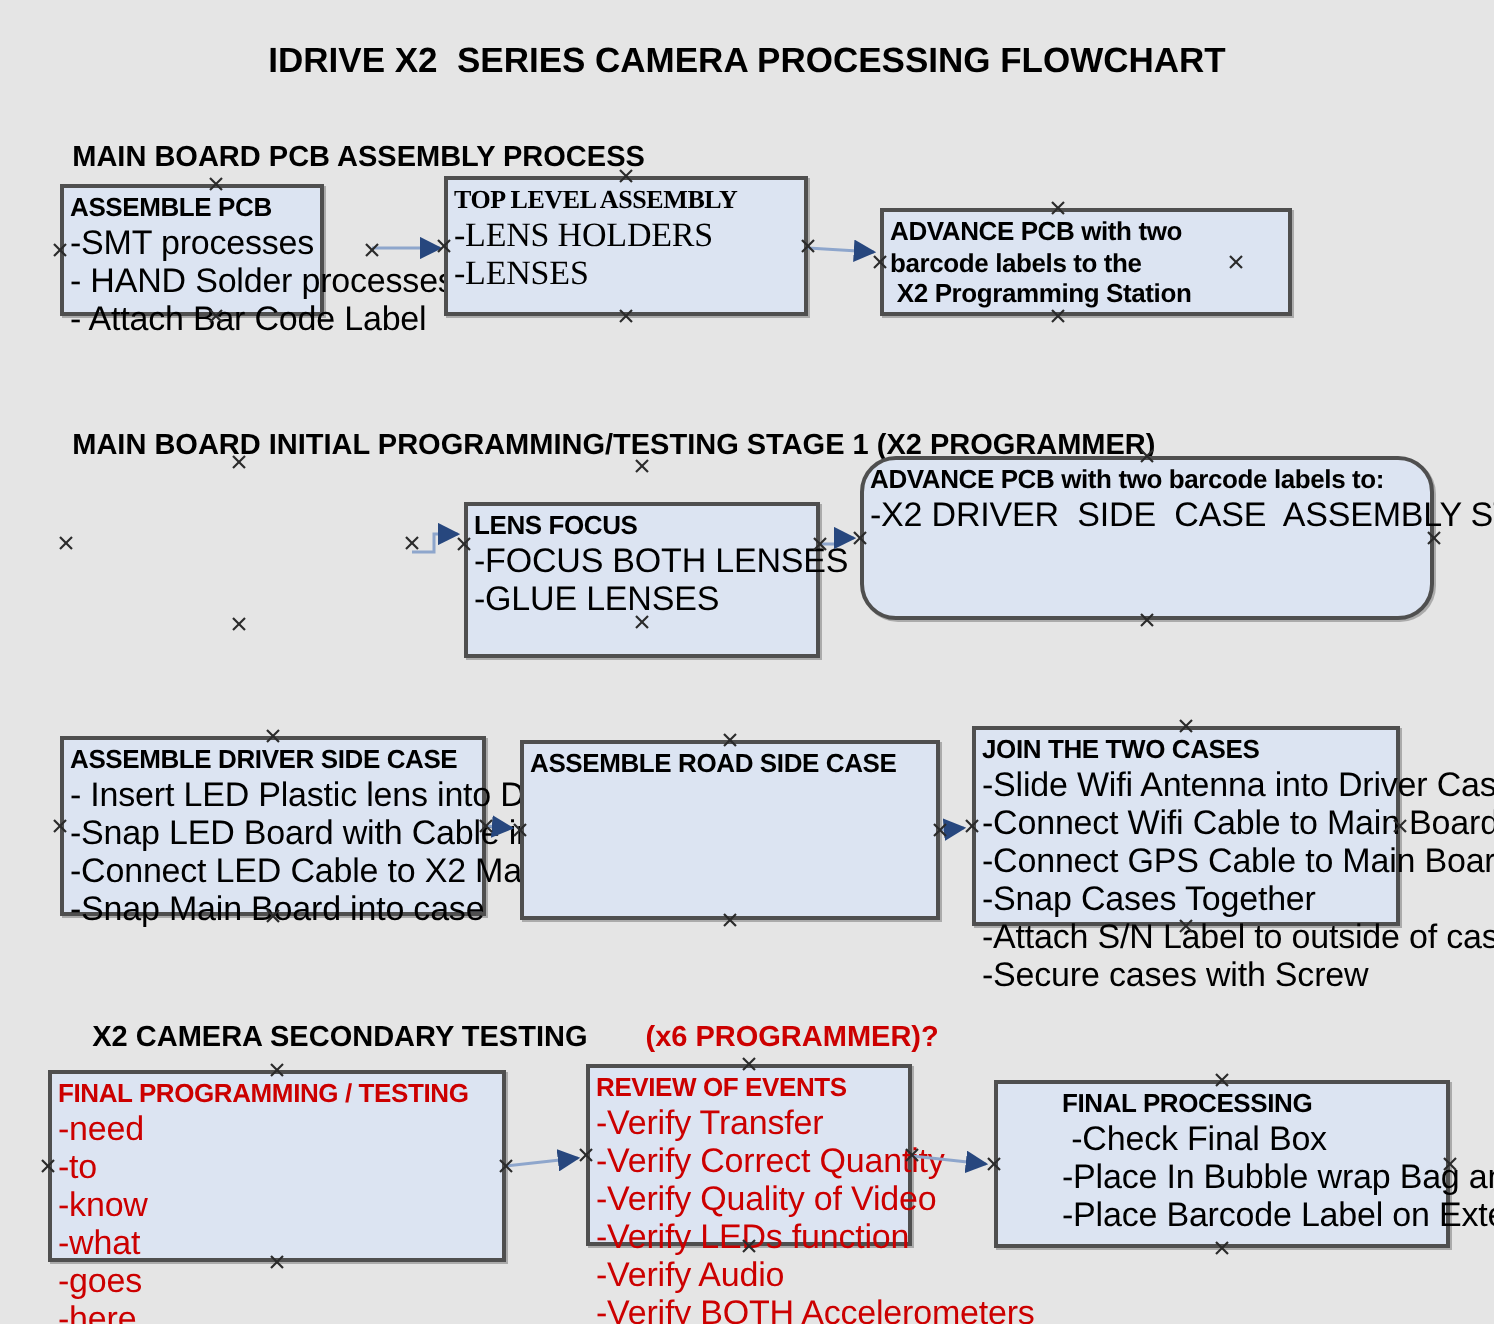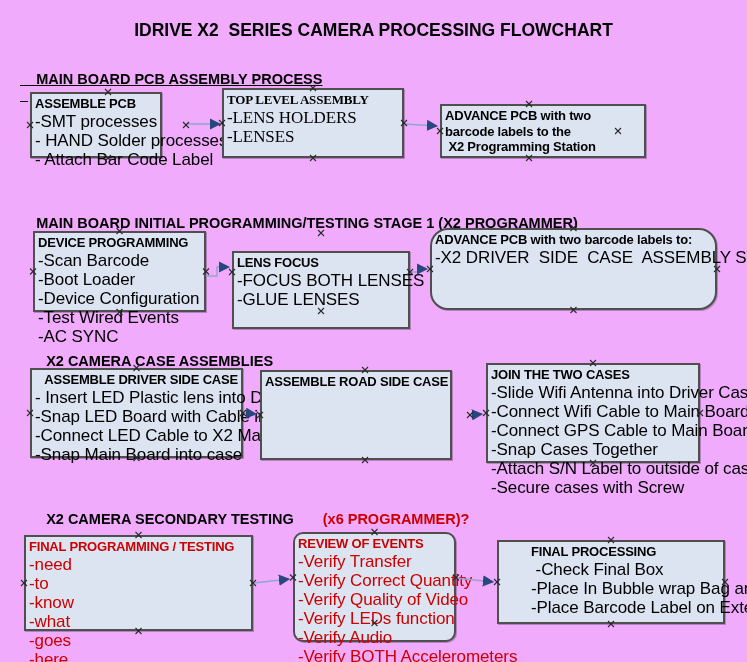--- a/index.html
+++ b/index.html
@@ -6,21 +6,21 @@
     --box-fill:#dce4f2;
     --box-border:#4f4f4f;
     --red:#cc0000;
     --arrow-line:#8ea6cc;
     --arrow-head:#27477e;
     --xmark:#2b2b2b;
     --text:#000000;
   }
   html,body{margin:0;padding:0;background:#ffffff;}
   #stage{
-    position:relative;width:747px;height:662px;background:#f0abfc;overflow:hidden;
+    position:relative;width:747px;height:662px;background:#e5e5e5;overflow:hidden;
     font-family:"Liberation Sans","DejaVu Sans",sans-serif;color:var(--text);
   }
   .doc-title{
     position:absolute;left:0;right:0;top:20px;text-align:center;
     font-size:17.5px;font-weight:bold;white-space:pre;letter-spacing:0;
   }
   .sec-header{
     position:absolute;font-size:14.5px;font-weight:bold;white-space:pre;
   }
   .sec-header .accent{color:var(--red);margin-left:9px;padding-left:20px;}
@@ -41,28 +41,25 @@
   #overlay polyline{fill:none;stroke:var(--arrow-line);stroke-width:1.5;}
   #overlay .xm{stroke:var(--xmark);stroke-width:1.1;}
 </style>
 </head>
 <body>
 
 <div id="stage">
 
   <div class="doc-title">IDRIVE X2  SERIES CAMERA PROCESSING FLOWCHART</div>
 
-  <div class="sec-header" style="left:20px;top:55px;text-decoration:underline;">
+  <div class="sec-header" style="left:20px;top:55px;">
     <span>MAIN BOARD PCB ASSEMBLY PROCESS</span>
   </div>
   <div class="sec-header" style="left:20px;top:199px;">
     <span>MAIN BOARD INITIAL PROGRAMMING/TESTING STAGE 1 (X2 PROGRAMMER)</span>
-  </div>
-  <div class="sec-header" style="left:30px;top:337px;">
-    <span>X2 CAMERA CASE ASSEMBLIES</span>
   </div>
   <div class="sec-header" style="left:30px;top:495px;">
     <span>X2 CAMERA SECONDARY TESTING</span><span class="accent">(x6 PROGRAMMER)?</span>
   </div>
 
   <div class="fbox" style="left:30px;top:92px;width:132px;height:66px;">
     <div class="fbox-title">ASSEMBLE PCB</div>
     <div class="fbox-items">-SMT processes
 - HAND Solder processes
 - Attach Bar Code Label</div>
@@ -72,46 +69,38 @@
     <div class="fbox-items">-LENS HOLDERS
 -LENSES</div>
   </div>
   <div class="fbox" style="left:440px;top:104px;width:206px;height:54px;">
     <div class="fbox-title">ADVANCE PCB with two
 barcode labels to the
  X2 Programming Station</div>
     <div class="fbox-items"></div>
   </div>
 
-  <div class="fbox" style="left:33px;top:231px;width:173px;height:81px;">
-    <div class="fbox-title">DEVICE PROGRAMMING</div>
-    <div class="fbox-items">-Scan Barcode
--Boot Loader
--Device Configuration
--Test Wired Events
--AC SYNC</div>
-  </div>
   <div class="fbox" style="left:232px;top:233px;width:178px;height:78px;margin-top:18px;">
     <div class="fbox-title">LENS FOCUS</div>
     <div class="fbox-items">-FOCUS BOTH LENSES
 -GLUE LENSES</div>
   </div>
   <div class="fbox" style="left:430px;top:228px;width:287px;height:82px;border-radius:18px;">
     <div class="fbox-title">ADVANCE PCB with two barcode labels to:</div>
     <div class="fbox-items">-X2 DRIVER  SIDE  CASE  ASSEMBLY STATION</div>
   </div>
 
-  <div class="fbox" style="left:30px;top:368px;width:213px;height:90px;text-align:right;">
+  <div class="fbox" style="left:30px;top:368px;width:213px;height:90px;">
     <div class="fbox-title">ASSEMBLE DRIVER SIDE CASE</div>
     <div class="fbox-items">- Insert LED Plastic lens into Driver Case
 -Snap LED Board with Cable into Case
 -Connect LED Cable to X2 Main Board
 -Snap Main Board into case</div>
   </div>
-  <div class="fbox" style="left:260px;top:370px;width:192px;height:90px;">
+  <div class="fbox" style="left:260px;top:370px;width:210px;height:90px;">
     <div class="fbox-title">ASSEMBLE ROAD SIDE CASE</div>
   </div>
   <div class="fbox" style="left:486px;top:363px;width:214px;height:100px;">
     <div class="fbox-title">JOIN THE TWO CASES</div>
     <div class="fbox-items">-Slide Wifi Antenna into Driver Case
 -Connect Wifi Cable to Main Board
 -Connect GPS Cable to Main Board
 -Snap Cases Together
 -Attach S/N Label to outside of case
 -Secure cases with Screw</div>
@@ -119,21 +108,21 @@
 
   <div class="fbox red" style="left:24px;top:535px;width:229px;height:96px;">
     <div class="fbox-title">FINAL PROGRAMMING / TESTING</div>
     <div class="fbox-items">-need
 -to
 -know
 -what
 -goes
 -here</div>
   </div>
-  <div class="fbox red" style="left:293px;top:532px;width:163px;height:110px;border-radius:10px;">
+  <div class="fbox red" style="left:293px;top:532px;width:163px;height:91px;">
     <div class="fbox-title">REVIEW OF EVENTS</div>
     <div class="fbox-items">-Verify Transfer
 -Verify Correct Quantity
 -Verify Quality of Video
 -Verify LEDs function
 -Verify Audio
 -Verify BOTH Accelerometers
 -Test of accessory ports?</div>
   </div>
   <div class="fbox" style="left:497px;top:540px;width:228px;height:84px;padding-left:32px;">

